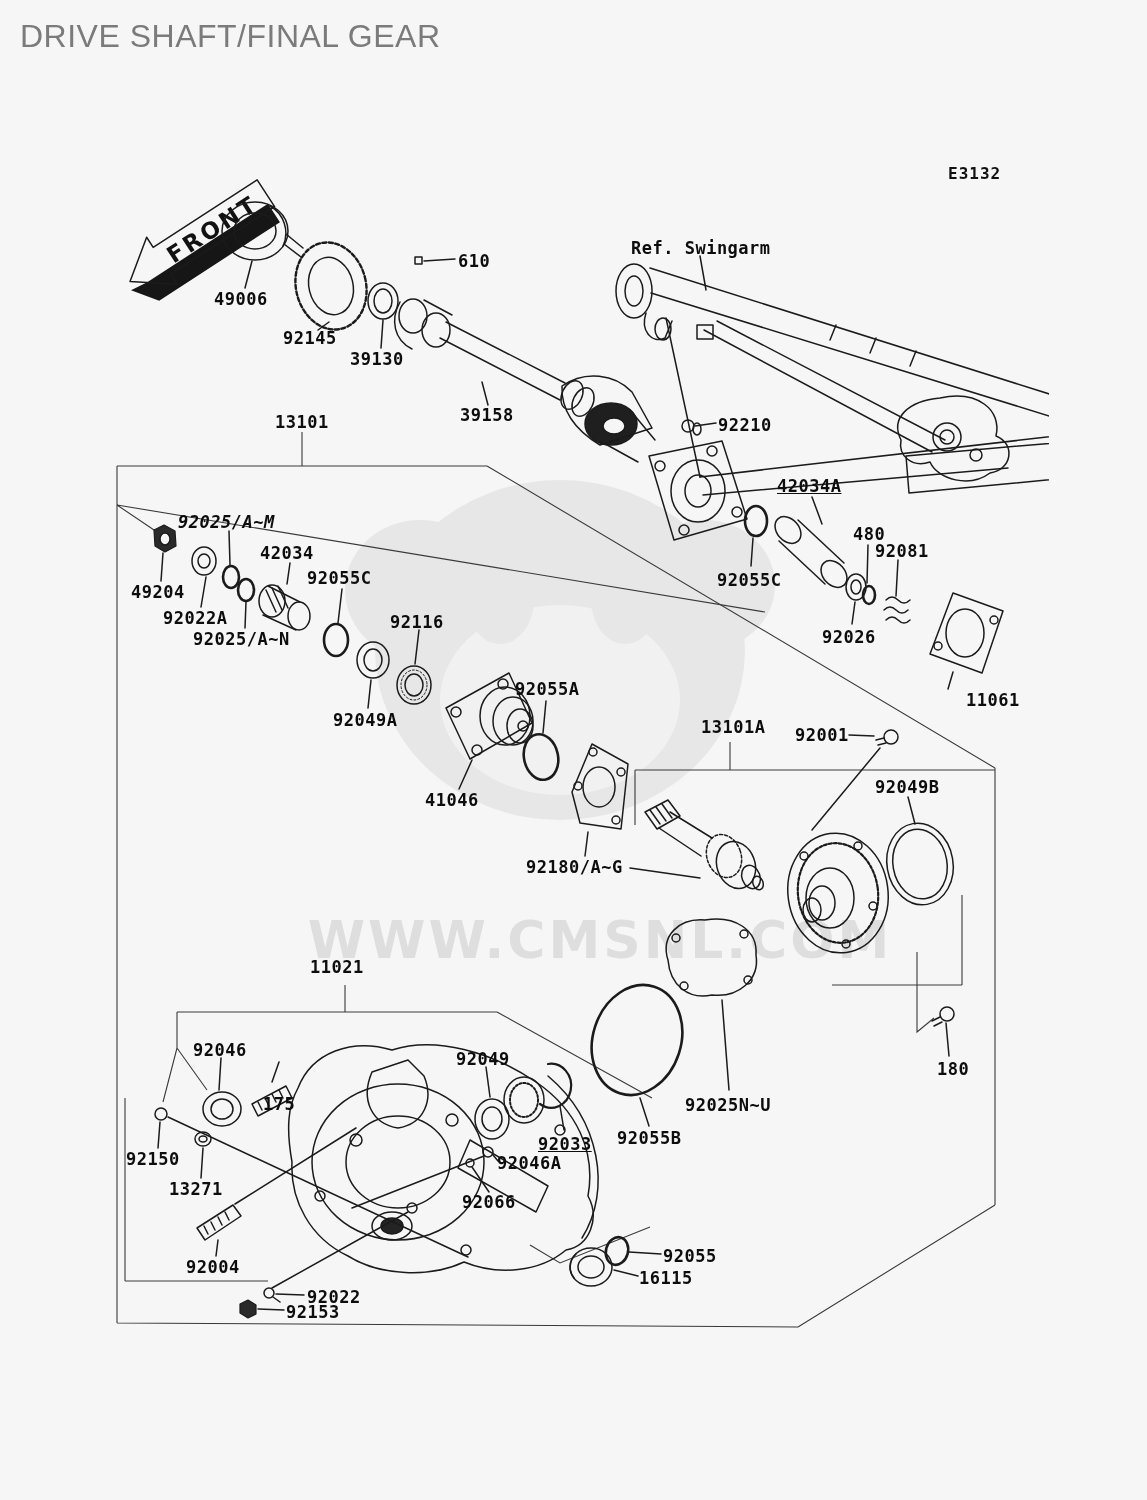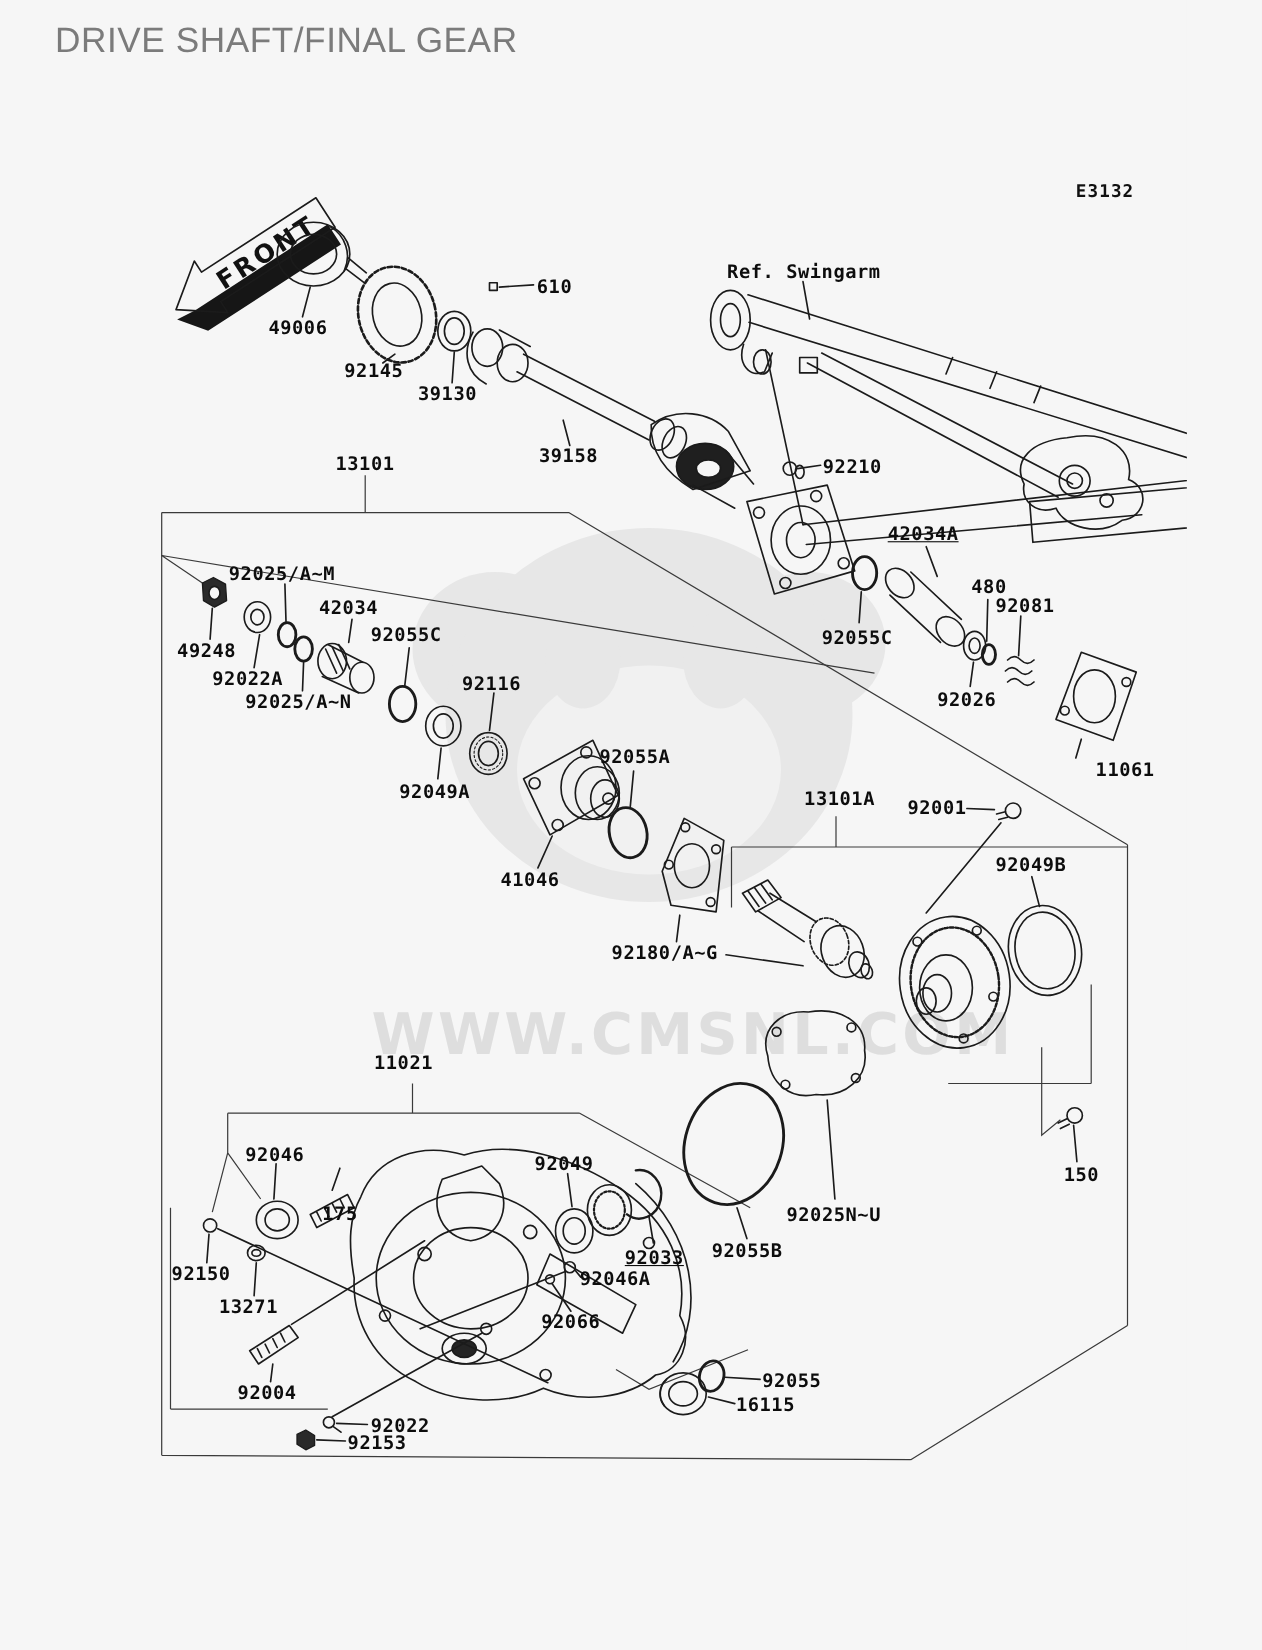--- a/index.html
+++ b/index.html
@@ -1,17 +1,17 @@
 <!DOCTYPE html>
 <html><head>
 <meta charset="utf-8">
 <style>
   html,body{margin:0;padding:0;background:#f6f6f6;}
   .stage{position:relative;width:1049px;height:1500px;background:#f6f6f6;overflow:hidden;
-         font-family:"DejaVu Sans Mono", monospace;margin-left:30px;}
+         font-family:"DejaVu Sans Mono", monospace;}
   .page-title{position:absolute;left:20px;top:18px;font-family:"Liberation Sans",sans-serif;
               font-size:32px;color:#7b7b7b;letter-spacing:0.5px;}
   .diagram-code{position:absolute;left:948px;top:164px;font-size:16px;font-weight:bold;
                 color:#111;letter-spacing:1px;}
   .part-label{position:absolute;font-size:17px;font-weight:bold;color:#0d0d0d;
               letter-spacing:0.5px;line-height:1.05;white-space:nowrap;}
   .footer{position:absolute;left:0;top:1436px;width:1147px;text-align:center;
           font-family:"Liberation Sans",sans-serif;font-size:45px;letter-spacing:-1px;}
   svg{position:absolute;left:0;top:0;}
   .ln{stroke:#1b1b1b;fill:none;stroke-width:1.5;stroke-linecap:round;stroke-linejoin:round;}
@@ -362,44 +362,44 @@
       <div class="part-label" style="left: 631px; top: 240px;">Ref. Swingarm</div>
       <div class="part-label" style="left: 460px; top: 407px;">39158</div>
       <div class="part-label" style="left: 718px; top: 417px;">92210</div>
       <div class="part-label" style="left: 275px; top: 414px;">13101</div>
       <div class="part-label" style="left: 777px; top: 478px; text-decoration: underline;">42034A</div>
       <div class="part-label" style="left: 853px; top: 526px;">480</div>
       <div class="part-label" style="left: 875px; top: 543px; text-align: center;">92081</div>
       <div class="part-label" style="left: 717px; top: 572px;">92055C</div>
       <div class="part-label" style="left: 822px; top: 629px;">92026</div>
       <div class="part-label" style="left: 966px; top: 692px;">11061</div>
-      <div class="part-label" style="left: 178px; top: 514px;">92025/A~M</div>
+      <div class="part-label" style="left: 178px; top: 514px; font-style: italic;">92025/A~M</div>
       <div class="part-label" style="left: 260px; top: 545px;">42034</div>
       <div class="part-label" style="left: 307px; top: 570px;">92055C</div>
-      <div class="part-label" style="left: 131px; top: 584px;">49248</div>
+      <div class="part-label" style="left: 131px; top: 584px;">49204</div>
       <div class="part-label" style="left: 163px; top: 610px;">92022A</div>
       <div class="part-label" style="left: 193px; top: 631px;">92025/A~N</div>
       <div class="part-label" style="left: 390px; top: 614px;">92116</div>
       <div class="part-label" style="left: 333px; top: 712px;">92049A</div>
       <div class="part-label" style="left: 515px; top: 681px;">92055A</div>
       <div class="part-label" style="left: 425px; top: 792px;">41046</div>
       <div class="part-label" style="left: 701px; top: 719px;">13101A</div>
       <div class="part-label" style="left: 795px; top: 727px;">92001</div>
       <div class="part-label" style="left: 875px; top: 779px;">92049B</div>
       <div class="part-label" style="left: 526px; top: 859px;">92180/A~G</div>
       <div class="part-label" style="left: 310px; top: 959px; text-align: center;">11021</div>
       <div class="part-label" style="left: 193px; top: 1042px;">92046</div>
       <div class="part-label" style="left: 263px; top: 1096px;">175</div>
       <div class="part-label" style="left: 456px; top: 1051px;">92049</div>
       <div class="part-label" style="left: 538px; top: 1136px; text-decoration: underline;">92033</div>
       <div class="part-label" style="left: 497px; top: 1155px;">92046A</div>
       <div class="part-label" style="left: 685px; top: 1097px;">92025N~U</div>
       <div class="part-label" style="left: 617px; top: 1130px;">92055B</div>
       <div class="part-label" style="left: 462px; top: 1194px;">92066</div>
-      <div class="part-label" style="left: 937px; top: 1061px;">150</div>
+      <div class="part-label" style="left: 937px; top: 1061px;">180</div>
       <div class="part-label" style="left: 126px; top: 1151px;">92150</div>
       <div class="part-label" style="left: 169px; top: 1181px;">13271</div>
       <div class="part-label" style="left: 186px; top: 1259px;">92004</div>
       <div class="part-label" style="left: 307px; top: 1289px;">92022</div>
       <div class="part-label" style="left: 286px; top: 1304px;">92153</div>
       <div class="part-label" style="left: 663px; top: 1248px;">92055</div>
       <div class="part-label" style="left: 639px; top: 1270px;">16115</div>
     </div>
 
 </div>

